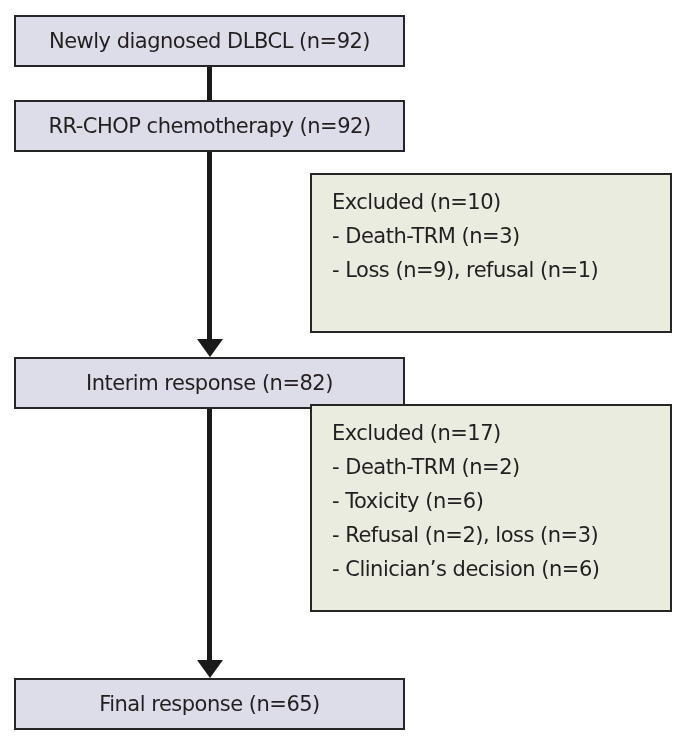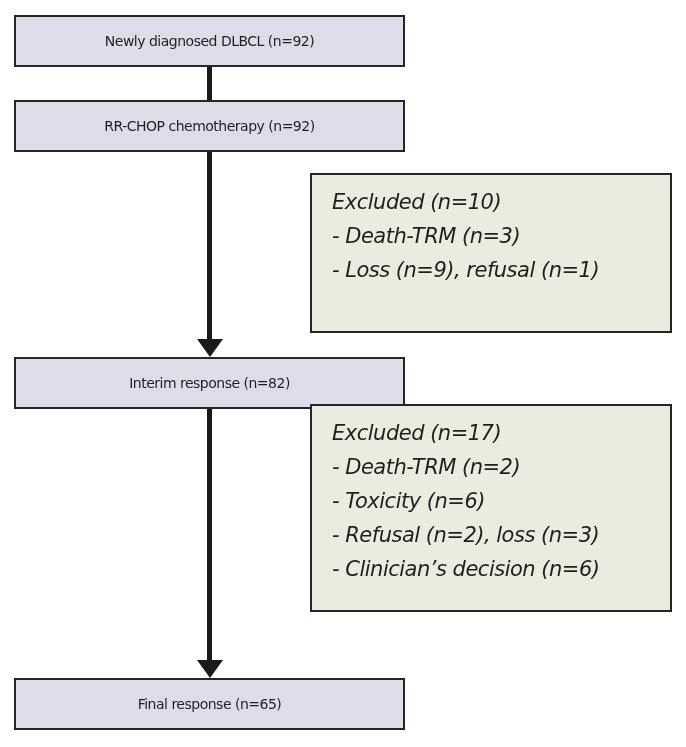--- a/index.html
+++ b/index.html
@@ -22,21 +22,21 @@
     width: 391px;
     height: 52px;
     box-sizing: border-box;
     background: var(--flow-box-fill, #dcdde8);
     border: 2px solid var(--border, #262626);
     display: flex;
     align-items: center;
     justify-content: center;
   }
   .flow-label {
-    font-size: 14px;
+    font-size: 21px;
     letter-spacing: -0.5px;
     white-space: nowrap;
   }
   .connector {
     position: absolute;
     left: 207px;
     width: 5px;
     background: var(--arrow, #1a1a1a);
   }
   .arrowhead {
@@ -49,21 +49,20 @@
     border-top: 18px solid var(--arrow, #1a1a1a);
   }
   .excl-box {
     position: absolute;
     left: 310px;
     width: 362px;
     box-sizing: border-box;
     background: var(--exclusion-box-fill, #e9ecdf);
     border: 2px solid var(--border, #262626);
     padding: 10px 6px 0 20px;
-    font-style: italic;
   }
   .excl-line {
     font-size: 21px;
     letter-spacing: -0.5px;
     line-height: 34px;
     white-space: nowrap;
   }
 </style>
 </head>
 <body>

